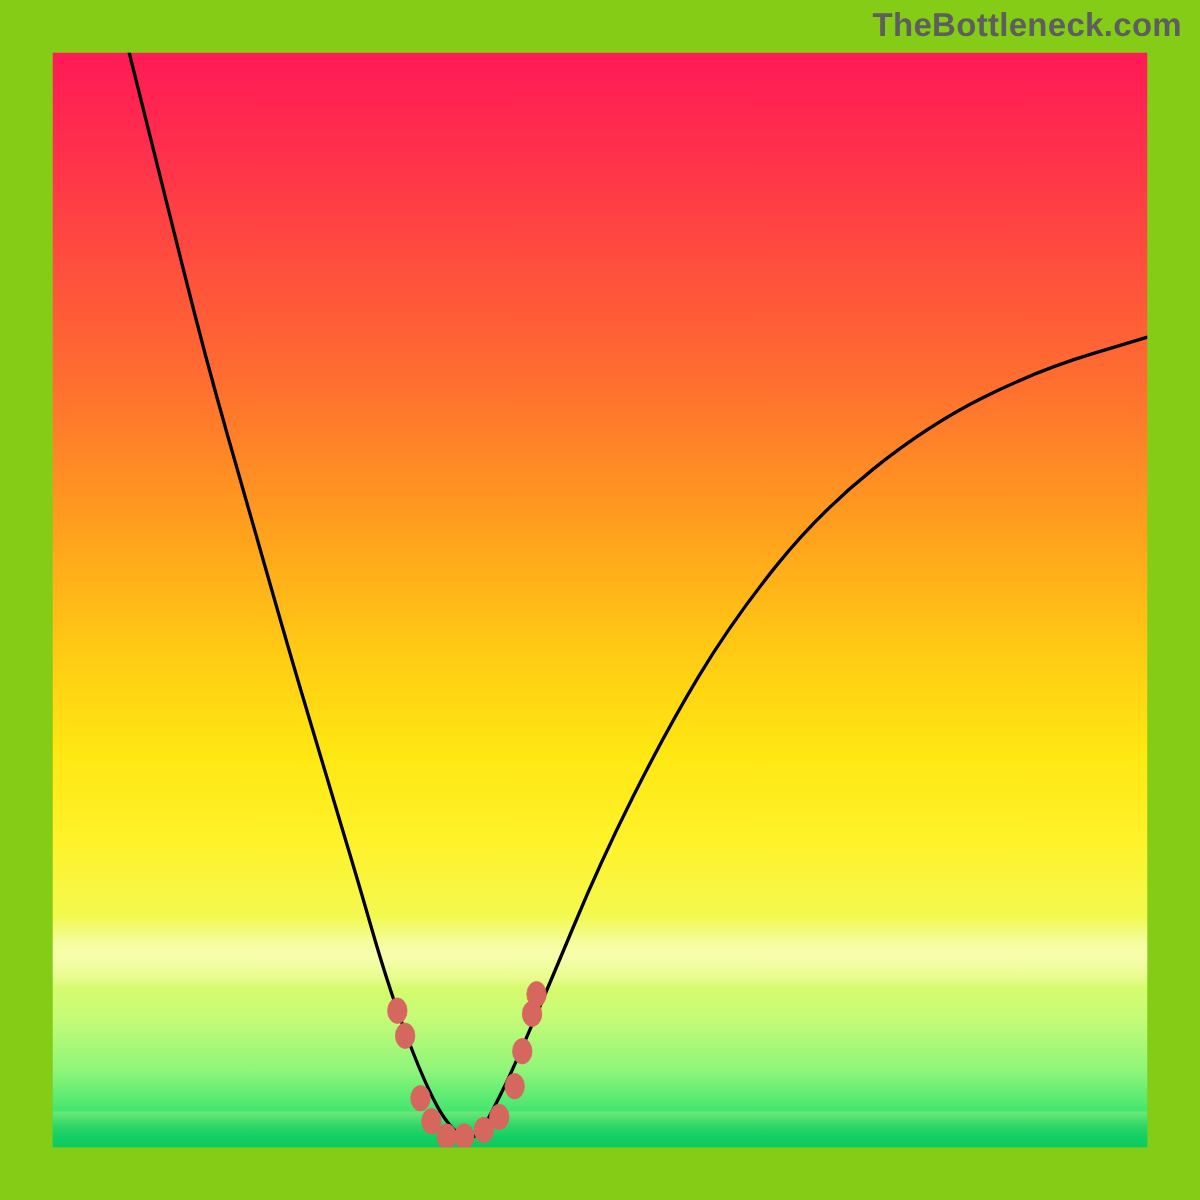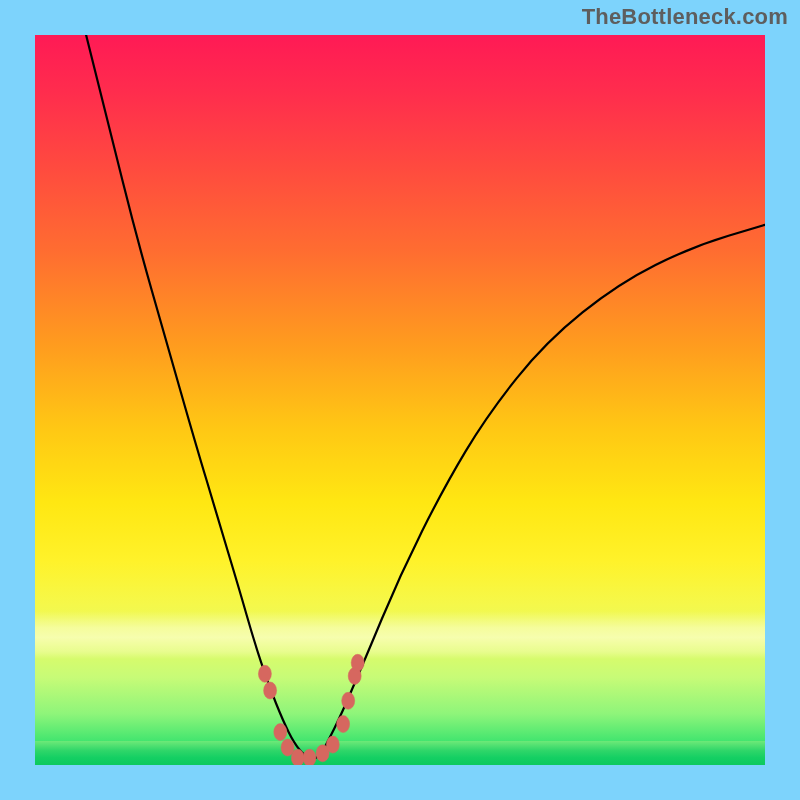--- a/index.html
+++ b/index.html
@@ -8,21 +8,21 @@
     width: 800px;
     height: 800px;
     overflow: hidden;
     background: #000;
     font-family: Arial, Helvetica, sans-serif;
   }
   .frame {
     position: relative;
     width: 800px;
     height: 800px;
-    background: #7dd3fc;
+    background: #84cc16;
   }
   .watermark {
     position: absolute;
     top: 4px;
     right: 12px;
     font-size: 22px;
     font-weight: 600;
     color: #5e5e5e;
     letter-spacing: 0.2px;
     z-index: 10;

